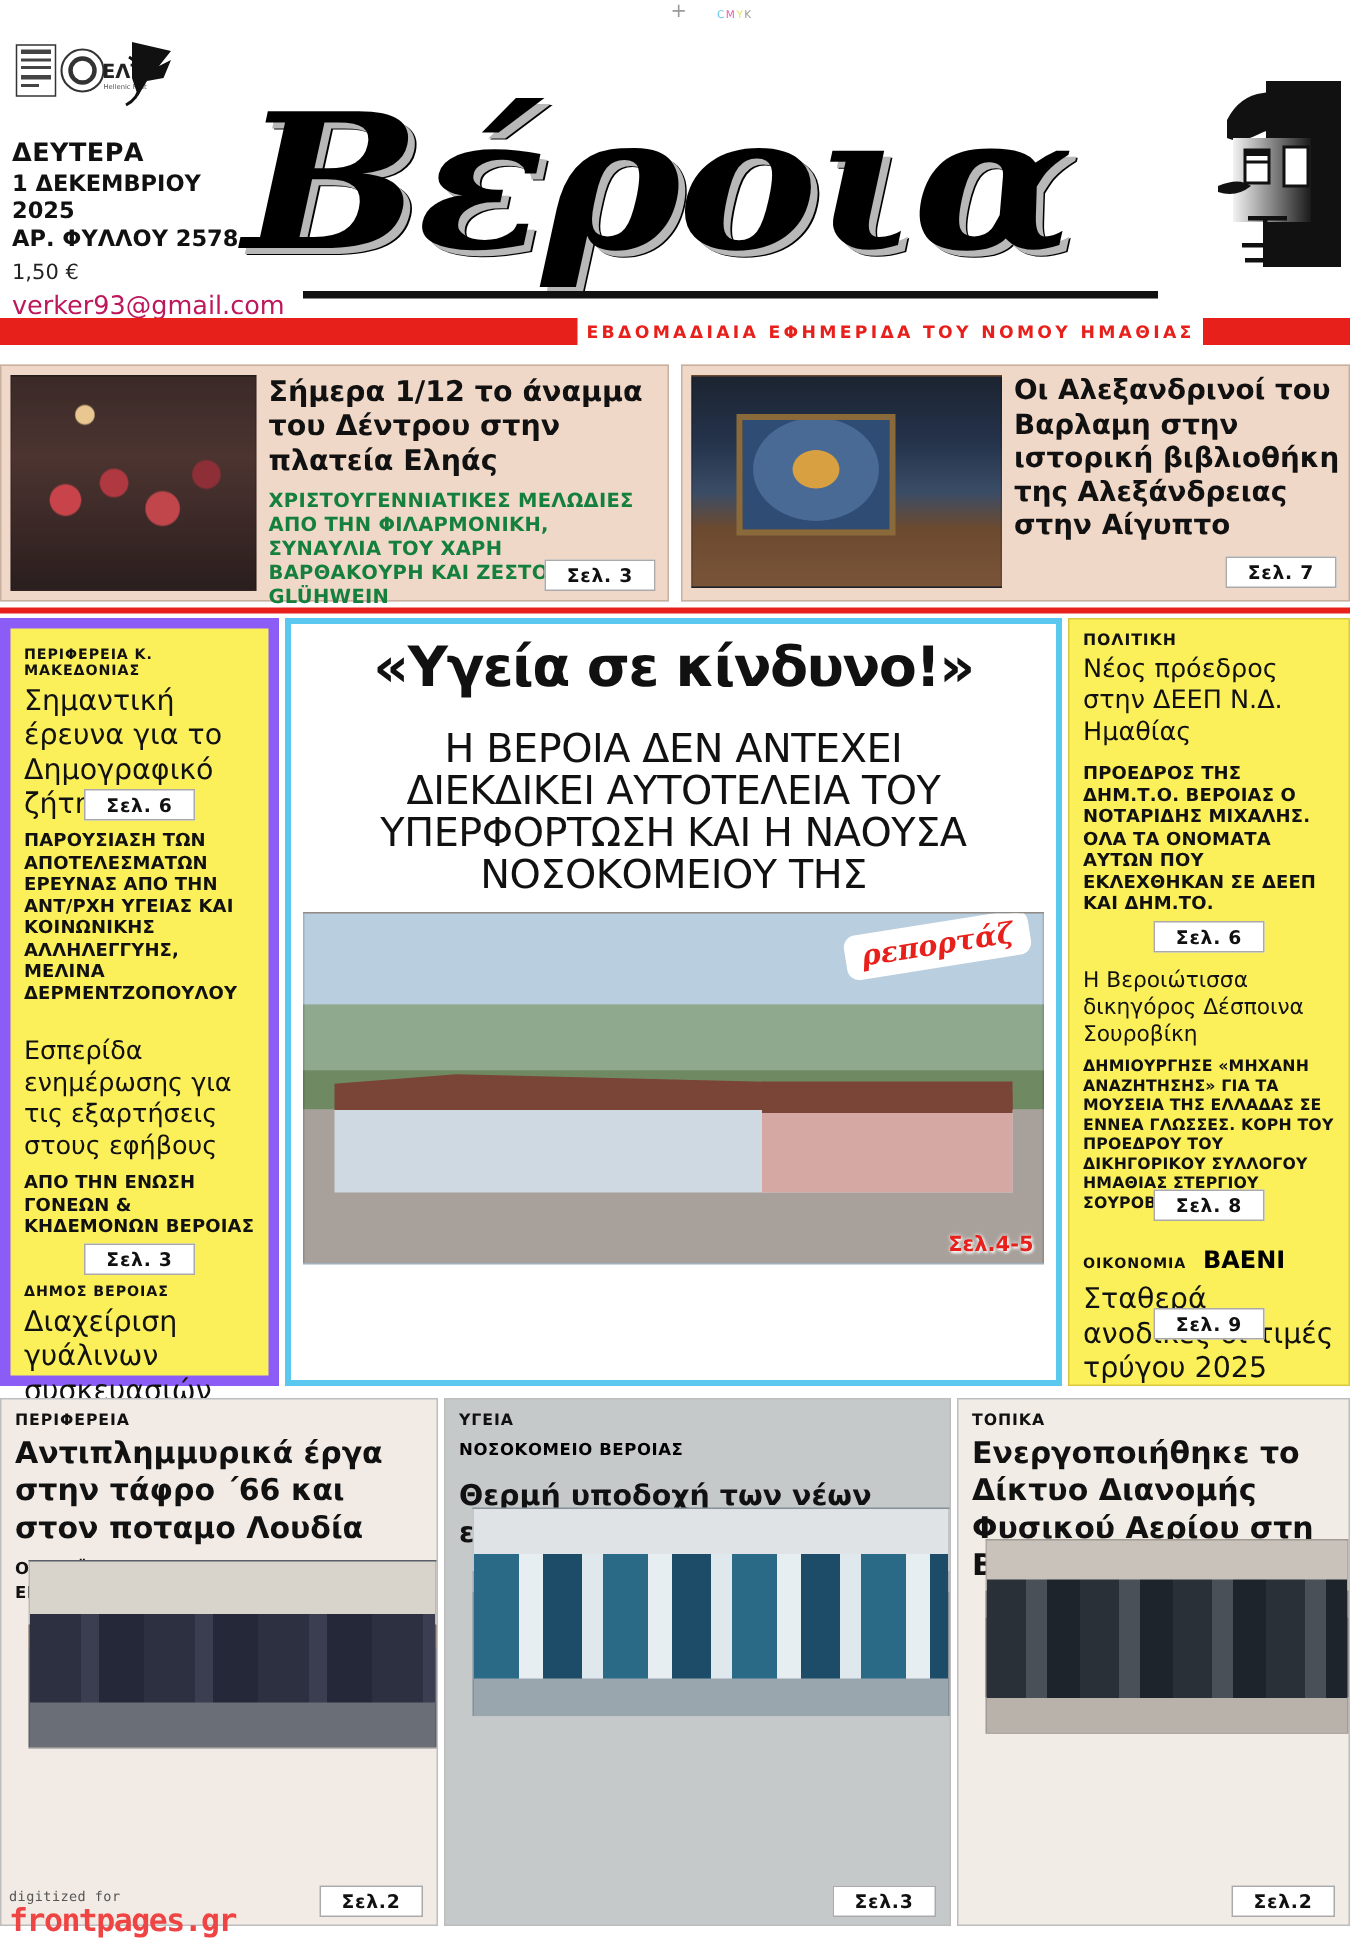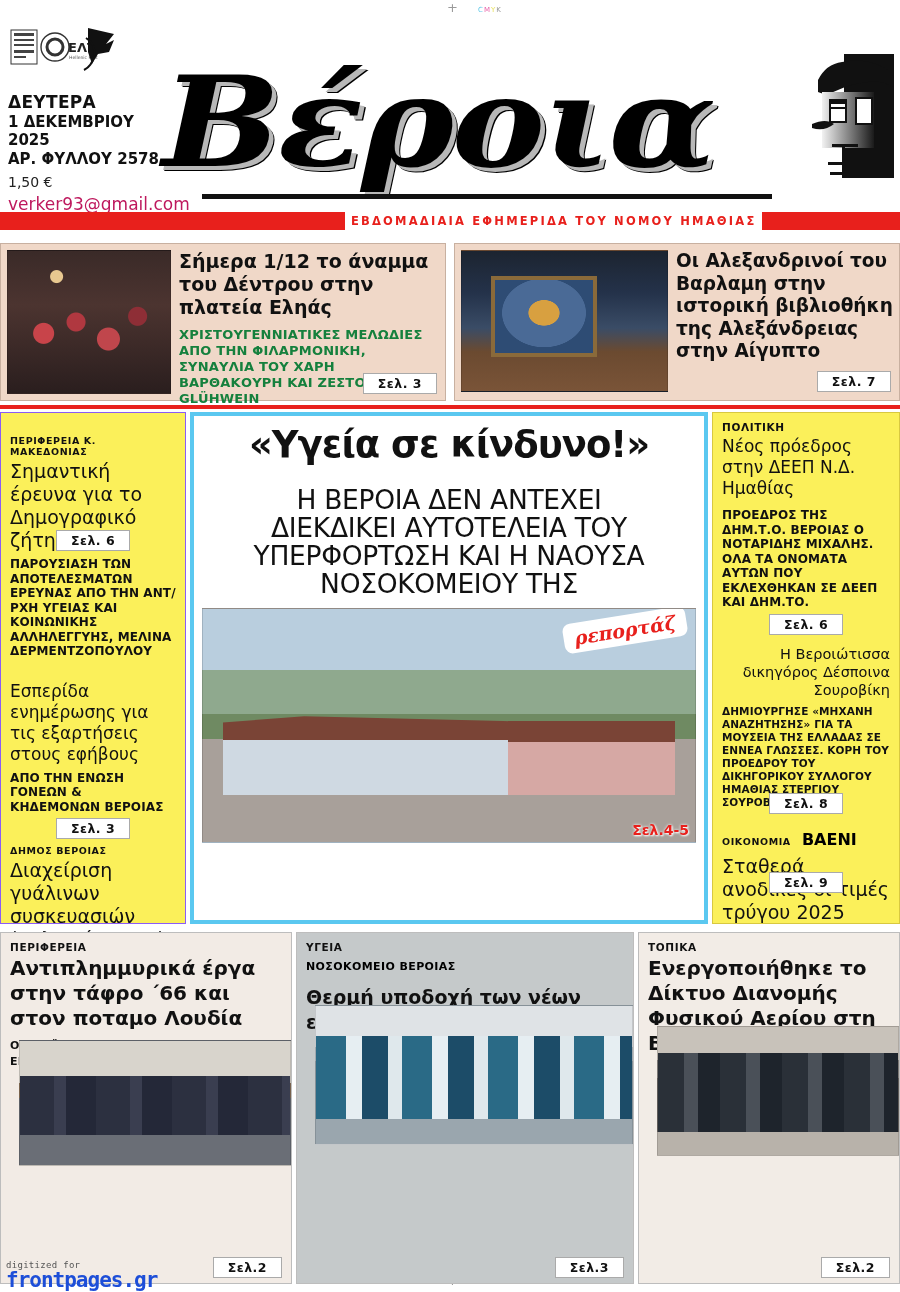--- a/index.html
+++ b/index.html
@@ -35,21 +35,21 @@
     letter-spacing: -2px;
     text-shadow: 4px 4px 0 #b8b8b8, 5px 5px 0 #000;
     white-space: nowrap;
     transform: scaleX(1.12); transform-origin: left center;
   }
   .logo-rule { position:absolute; left:40px; bottom: 6px; width: 570px; height: 5px; background:#111; }
   .house-icon { position: absolute; right: 4px; top: 32px; width: 96px; height: 150px; }
 
   
   .banner { position: absolute; left: 0; top: 212px; width: 900px; height: 18px;
-            background: #e8201c; display: flex; align-items: center; }
+            background: #e8201c; display: flex; align-items: center; gap: 40px; }
   .banner .bar-left { flex: 0 0 345px; height: 18px; }
   .banner .bar-txt { background: #fff; color: #e8201c; font-size: 11.5px; font-weight: bold;
                      letter-spacing: 2.2px; padding: 2px 6px 2px 6px; white-space: nowrap;
                      line-height: 14px; }
   .banner .bar-right { flex: 1 1 auto; height: 18px; }
 
   
   .teasers { position: absolute; left: 0; top: 243px; width: 900px; height: 158px; display: flex; gap: 8px; }
   .teaser { position: relative; background: #f0d8c8; border: 1px solid #c8b0a0; display: flex;
             padding: 6px; gap: 8px; }
@@ -68,21 +68,21 @@
                letter-spacing: .5px; }
   .teaser .pagebadge { position: absolute; right: 2px; bottom: 0px; }
   .teaser.b .pagebadge { bottom: 2px; }
 
   
   .rule-red { position: absolute; left: 0; width: 900px; height: 4px; background: #e8201c; }
 
   
   .midband { position: absolute; left: 0; top: 412px; width: 900px; height: 512px; display: flex; gap: 4px; }
 
-  .col-left { width: 186px; background: #fbf05a; border: 1px solid #8b5cf6; padding: 22px 9px; position: relative; }
+  .col-left { width: 186px; background: #fbf05a; border: 7px solid #8b5cf6; padding: 12px 9px; position: relative; }
   .col-center { width: 518px; background: #ffffff; border: 4px solid #5bc8f0; padding: 8px 8px 6px; position: relative; }
   .col-right { width: 188px; background: #fbf05a; border: 1px solid #d8c840; padding: 8px 9px; position: relative; }
 
   .kicker { font-size: 9.5px; font-weight: bold; letter-spacing: .6px; color: #111; }
   .kicker-lg { font-size: 10.5px; }
   .side-head { font-size: 19px; font-weight: normal; line-height: 23px; color: #111; margin-top: 3px; }
   .side-head.sm { font-size: 17px; line-height: 21px; }
   .side-body { font-size: 12px; font-weight: bold; line-height: 14.5px; color: #111; margin-top: 6px;
                letter-spacing: .1px; }
   .badge-right { text-align: center; margin-top: 4px; }
@@ -115,21 +115,21 @@
   .b-kick2 { font-size: 11px; font-weight: bold; letter-spacing: .4px; margin-top: 7px; }
   .b-photo { position: absolute; left: 9px; right: 9px; bottom: 30px; height: 126px; overflow: hidden;
              border: 1px solid #00000020; }
   .bp2 .b-photo { height: 140px; bottom: 30px; }
   .bp3 .b-photo { height: 130px; bottom: 30px; }
   .bpanel .pagebadge { position: absolute; right: 9px; bottom: 5px; }
 
   
   .watermark { position: absolute; left: 6px; bottom: 2px; }
   .wm-small { font-size: 9px; color: #555; font-family: "DejaVu Sans Mono", monospace; letter-spacing: .3px; }
-  .wm-big { font-size: 21px; font-weight: bold; color: #1d4ed8;
+  .wm-big { font-size: 21px; font-weight: bold; color: #ef4444;
             font-family: "DejaVu Sans Mono", monospace; letter-spacing: -1px; line-height: 20px; text-align: center; }
 
   
   .ph-xmas { background:
       radial-gradient(circle at 22% 58%, #c8444a 0 10px, transparent 11px),
       radial-gradient(circle at 42% 50%, #b03840 0 9px, transparent 10px),
       radial-gradient(circle at 62% 62%, #c0464c 0 11px, transparent 12px),
       radial-gradient(circle at 80% 46%, #8e2e36 0 9px, transparent 10px),
       radial-gradient(circle at 30% 18%, #e8c890 0 6px, transparent 7px),
       linear-gradient(#3a2a28 0%, #4c3430 38%, #2a1e1e 100%); }
@@ -298,21 +298,21 @@
       <div>
         <div class="kicker kicker-lg">ΠΟΛΙΤΙΚΗ</div>
         <div class="side-head sm">Νέος πρόεδρος στην ΔΕΕΠ Ν.Δ. Ημαθίας</div>
         <div class="side-body" style="margin-top:9px;">ΠΡΟΕΔΡΟΣ ΤΗΣ ΔΗΜ.Τ.Ο. ΒΕΡΟΙΑΣ Ο ΝΟΤΑΡΙΔΗΣ ΜΙΧΑΛΗΣ. ΟΛΑ ΤΑ ΟΝΟΜΑΤΑ ΑΥΤΩΝ ΠΟΥ ΕΚΛΕΧΘΗΚΑΝ ΣΕ ΔΕΕΠ ΚΑΙ ΔΗΜ.ΤΟ.</div>
         <div class="badge-right">
           <span class="pagebadge">Σελ. 6</span>
         </div>
       </div>
 
       <div style="margin-top:10px;">
-        <div class="side-head sm" style="font-size:14.5px; line-height:18px;text-align:right;">Η Βεροιώτισσα δικηγόρος Δέσποινα Σουροβίκη</div>
+        <div class="side-head sm" style="font-size:14.5px; line-height:18px;">Η Βεροιώτισσα δικηγόρος Δέσποινα Σουροβίκη</div>
         <div class="side-body" style="font-size:10.5px; line-height:13px;">ΔΗΜΙΟΥΡΓΗΣΕ «ΜΗΧΑΝΗ ΑΝΑΖΗΤΗΣΗΣ» ΓΙΑ ΤΑ ΜΟΥΣΕΙΑ ΤΗΣ ΕΛΛΑΔΑΣ ΣΕ ΕΝΝΕΑ ΓΛΩΣΣΕΣ. ΚΟΡΗ ΤΟΥ ΠΡΟΕΔΡΟΥ ΤΟΥ ΔΙΚΗΓΟΡΙΚΟΥ ΣΥΛΛΟΓΟΥ ΗΜΑΘΙΑΣ ΣΤΕΡΓΙΟΥ ΣΟΥΡΟΒΙΚΗ.</div>
         <div class="badge-right" style="margin-top:-16px;">
           <span class="pagebadge">Σελ. 8</span>
         </div>
       </div>
 
       <div style="margin-top:16px;">
         <div>
           <span class="kicker">ΟΙΚΟΝΟΜΙΑ</span>
           <span style="font-size:16px; font-weight:bold; margin-left:6px;">ΒΑΕΝΙ</span>

